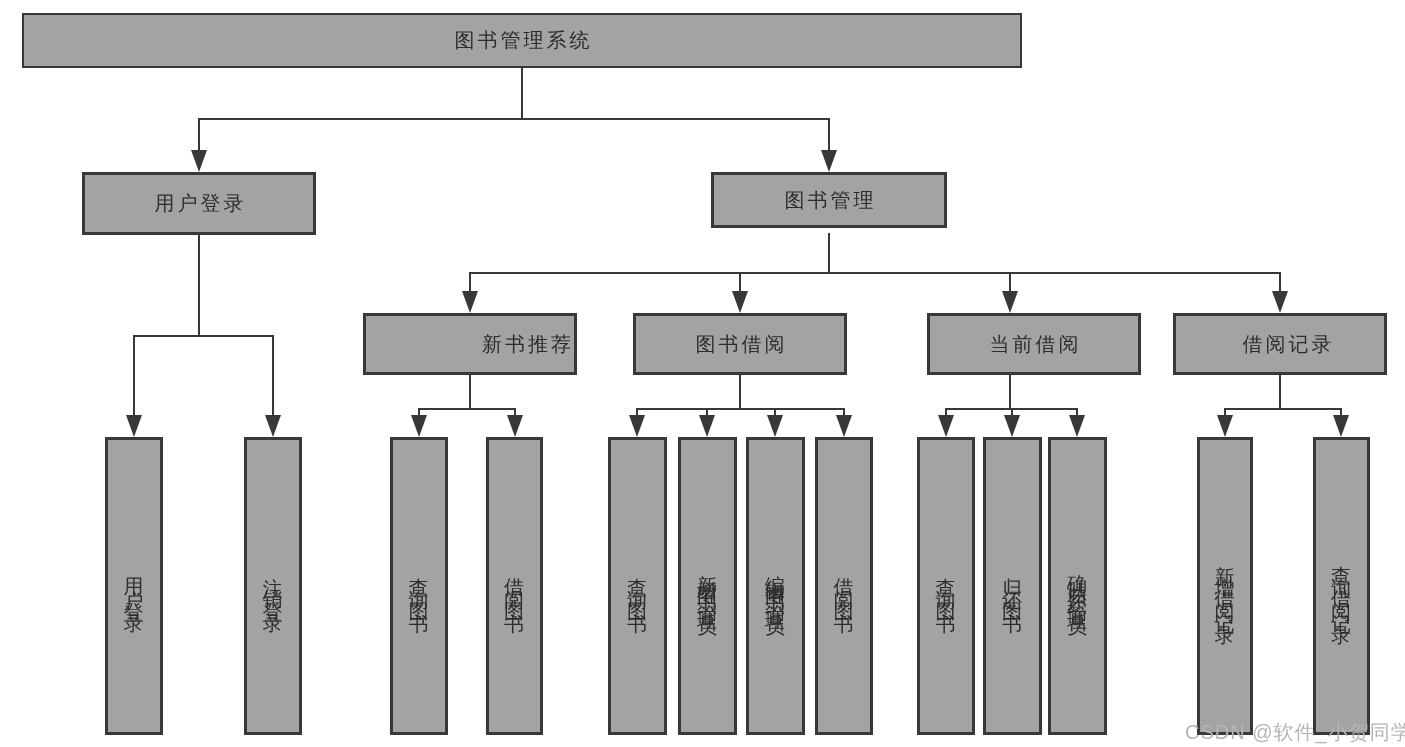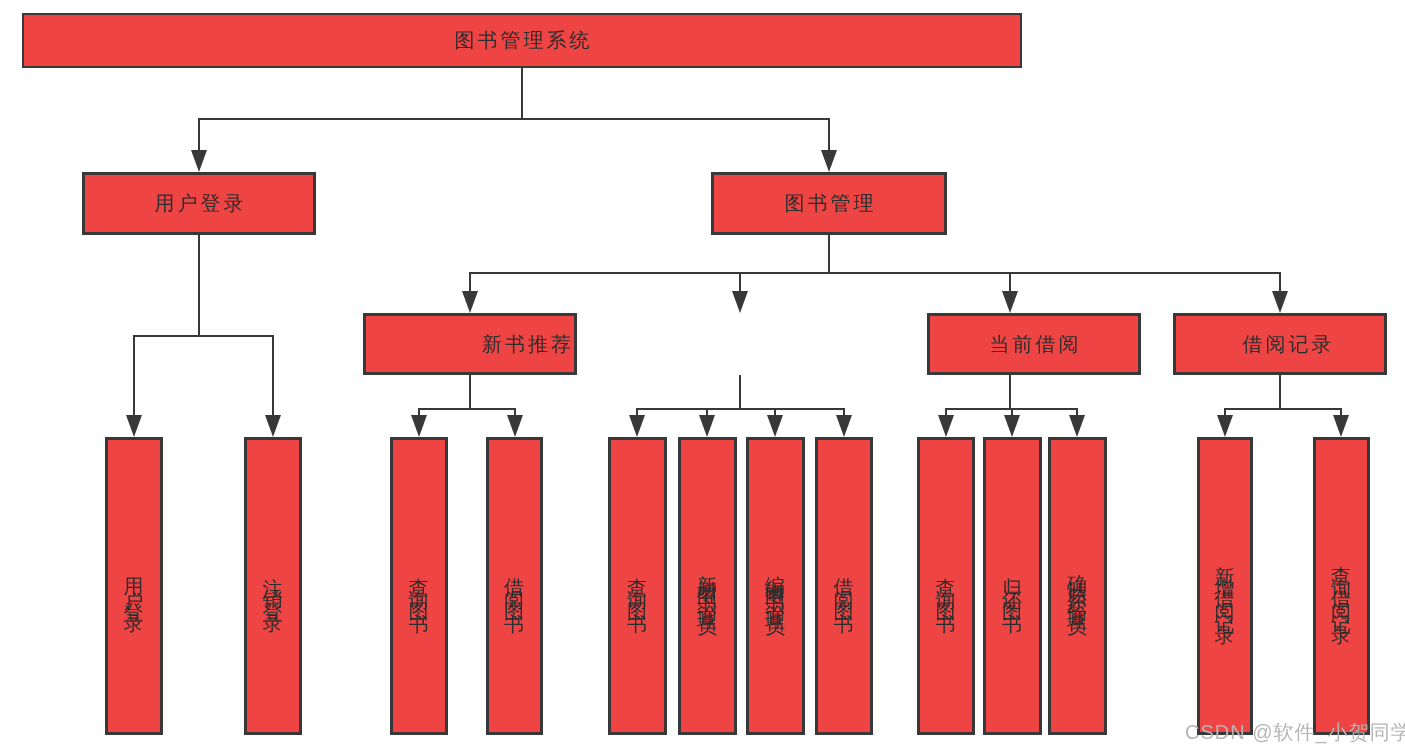--- a/index.html
+++ b/index.html
@@ -1,21 +1,21 @@
 <!DOCTYPE html>
 <html><head>
 <meta charset="utf-8">
 <style>
   html,body{margin:0;padding:0;background:#ffffff;}
   #canvas{
     position:relative;width:1405px;height:747px;background:#ffffff;overflow:hidden;
     font-family:"Liberation Sans","DejaVu Sans",sans-serif;color:#2d2d2d;
   }
   .box{
-    position:absolute;background:#ef4444;border:3px solid #383838;box-sizing:border-box;
+    position:absolute;background:#a3a3a3;border:3px solid #383838;box-sizing:border-box;
     display:flex;align-items:center;justify-content:center;z-index:2;
   }
   .box.root{border-width:2px;}
   .hlabel{font-size:20px;letter-spacing:3px;text-indent:3px;white-space:nowrap;}
   .leaf .vlabel{
     writing-mode:vertical-rl;font-size:20px;letter-spacing:12px;line-height:1;white-space:nowrap;
   }
   .leaf.long .vlabel{letter-spacing:6px;}
   .line{position:absolute;background:#383838;z-index:1;}
   .arrow{
@@ -33,26 +33,29 @@
 
 <div id="canvas">
 
   <div class="box root" style="left:22px;top:13px;width:1000px;height:55px;">
     <span class="hlabel">图书管理系统</span>
   </div>
 
   <div class="box" style="left:82px;top:172px;width:234px;height:63px;">
     <span class="hlabel">用户登录</span>
   </div>
-  <div class="box" style="left:711px;top:172px;width:236px;height:63px;">
+  <div class="box" style="left:711px;top:172px;width:236px;height:56px;">
     <span class="hlabel">图书管理</span>
   </div>
 
   <div class="box" style="left:363px;top:313px;width:214px;height:62px;justify-content:flex-end;">
     <span class="hlabel">新书推荐</span>
+  </div>
+  <div class="box" style="left:633px;top:313px;width:214px;height:62px;">
+    <span class="hlabel">图书借阅</span>
   </div>
   <div class="box" style="left:903px;top:313px;width:214px;height:62px;margin-left:24px;">
     <span class="hlabel">当前借阅</span>
   </div>
   <div class="box" style="left:1173px;top:313px;width:214px;height:62px;padding-left:14px;">
     <span class="hlabel">借阅记录</span>
   </div>
 
   <div class="box leaf" style="left:105px;top:437px;width:58px;height:298px;">
     <span class="vlabel">用户登录</span>

